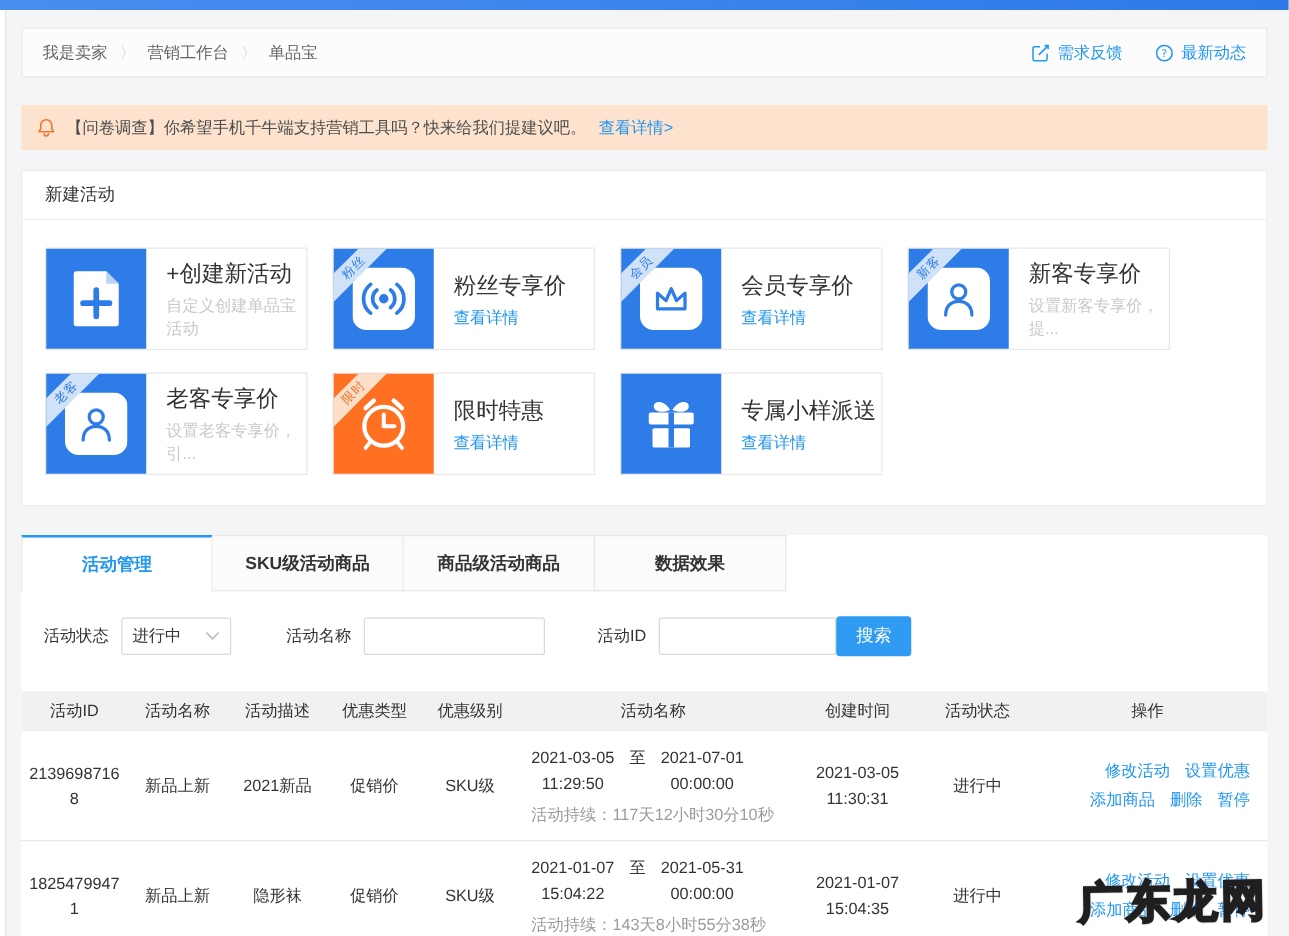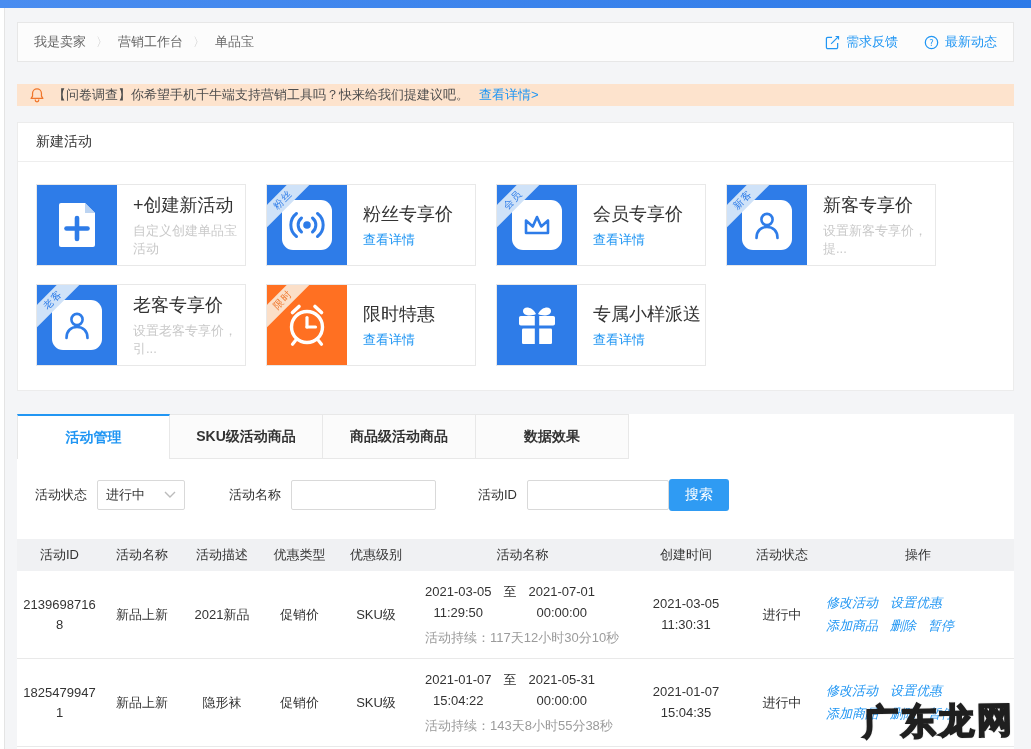--- a/index.html
+++ b/index.html
@@ -18,21 +18,21 @@
     margin-top:14px; height:40px; background:#fcfcfc; border:1px solid #e7e7e7;
     display:flex; align-items:center; padding:0 16px; font-size:13px;
   }
   .crumbs { display:flex; align-items:center; gap:10px; color:#666; }
   .crumb-sep { color:#c9c9c9; font-size:12px; }
   .crumb-actions { margin-left:auto; display:flex; align-items:center; gap:26px; }
   .crumb-action { display:flex; align-items:center; gap:6px; color:#2196f3; cursor:pointer; font-size:13px; }
 
   
   .banner {
-    margin-top:22px; height:22px; background:#fde3cd; display:flex; align-items:center;
+    margin-top:22px; height:36px; background:#fde3cd; display:flex; align-items:center;
     padding:0 12px; font-size:13px; color:#4d4d4d; gap:8px;
   }
   .banner a { color:#2196f3; text-decoration:none; margin-left:2px; }
 
   
   .panel { background:#fff; border:1px solid #ececec; }
   .panel.new-act { margin-top:16px; }
   .panel-head { padding:10px 18px; font-size:14px; color:#333; border-bottom:1px solid #eee; }
   .cards { display:grid; grid-template-columns:repeat(4,210px); gap:18px 20px; padding:22px 18px 24px 18px; }
   .card { display:flex; border:1px solid #e8e8e8; height:82px; background:#fff; cursor:pointer; }
@@ -86,21 +86,21 @@
   .tbl-head > div { text-align:center; }
   .tbl-row { min-height:88px; border-bottom:1px solid #e9e9e9; }
   .cell { text-align:center; }
   .cell.id { padding:0 6px; word-break:break-all; line-height:1.5; }
   .timecell { text-align:left; padding-left:10px; }
   .time-range { display:flex; align-items:flex-start; gap:12px; justify-content:flex-start; }
   .dt { text-align:center; line-height:1.55; }
   .zhi { line-height:1.55; }
   .duration { color:#9b9b9b; margin-top:6px; }
   .created { line-height:1.55; }
-  .ops { text-align:left; padding-left:4px; line-height:1.7; max-width:190px;font-style:italic; }
+  .ops { text-align:right; padding-left:4px; line-height:1.7; max-width:190px; }
   .ops a { color:#2196f3; text-decoration:none; margin-right:12px; white-space:nowrap; }
 
   
   .watermark {
     position:absolute; right:16px; bottom:4px; font-size:35px; font-weight:bold; letter-spacing:3px;
     color:#fff; -webkit-text-stroke:2px #1f1f1f;
     text-shadow:0 0 1px #1f1f1f, 0 0 2px #1f1f1f; transform:rotate(-1deg);
   }
   svg { display:block; }
 </style>

